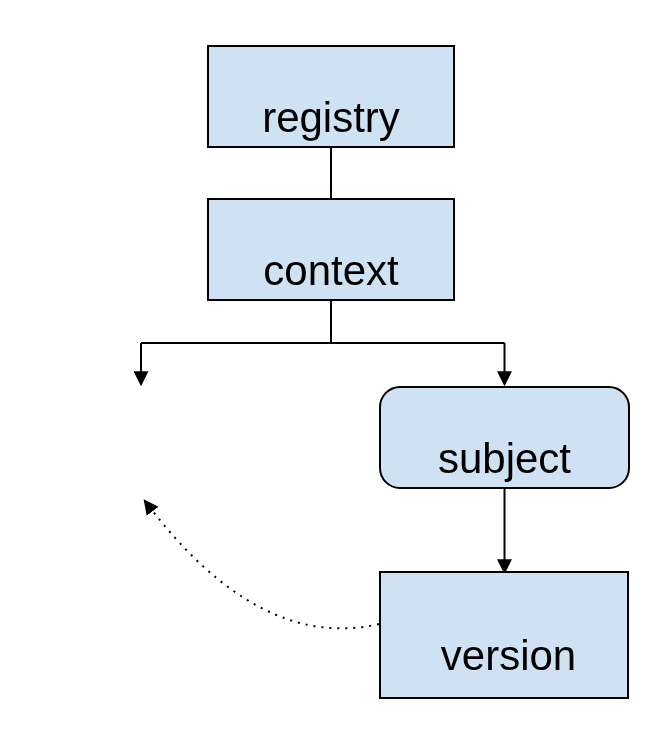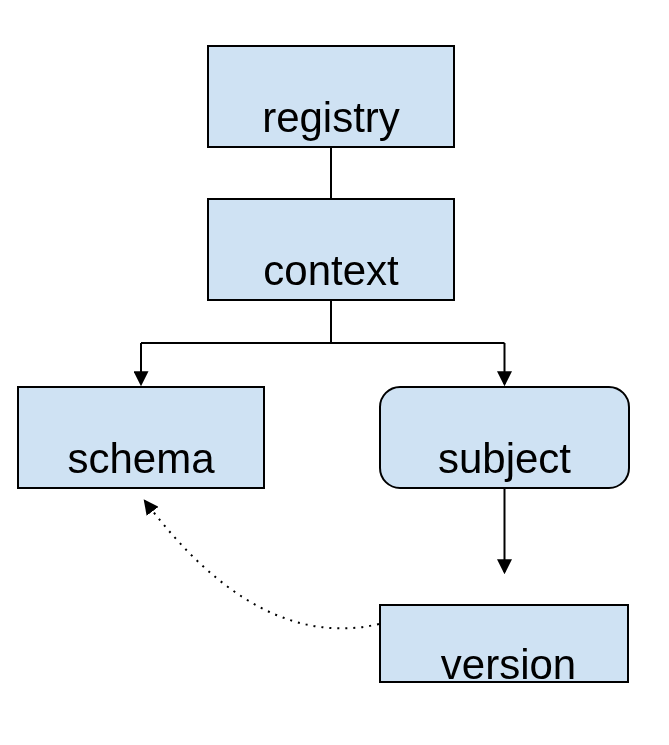--- a/index.html
+++ b/index.html
@@ -77,25 +77,22 @@
   </svg>
 
   <div class="node" style="left:207px; top:45px; width:248px; height:103px;">
     <span class="node-label">registry</span>
   </div>
 
   <div class="node" style="left:207px; top:198px; width:248px; height:103px;">
     <span class="node-label">context</span>
   </div>
 
-  <div class="node" style="left:17px; top:386px; width:248px; height:103px;">
-    <span class="node-label">schema</span>
-  </div>
 
   <div class="node" style="left:379px; top:386px; width:251px; height:103px;border-radius:21px;">
     <span class="node-label">subject</span>
   </div>
 
-  <div class="node" style="left:379px; top:604px; width:250px; height:79px;padding-left:9px;">
+  <div class="node" style="left:379px; top:571px; width:250px; height:128px;padding-left:9px;">
     <span class="node-label">version</span>
   </div>
 
 </div>
 
 </body></html>

